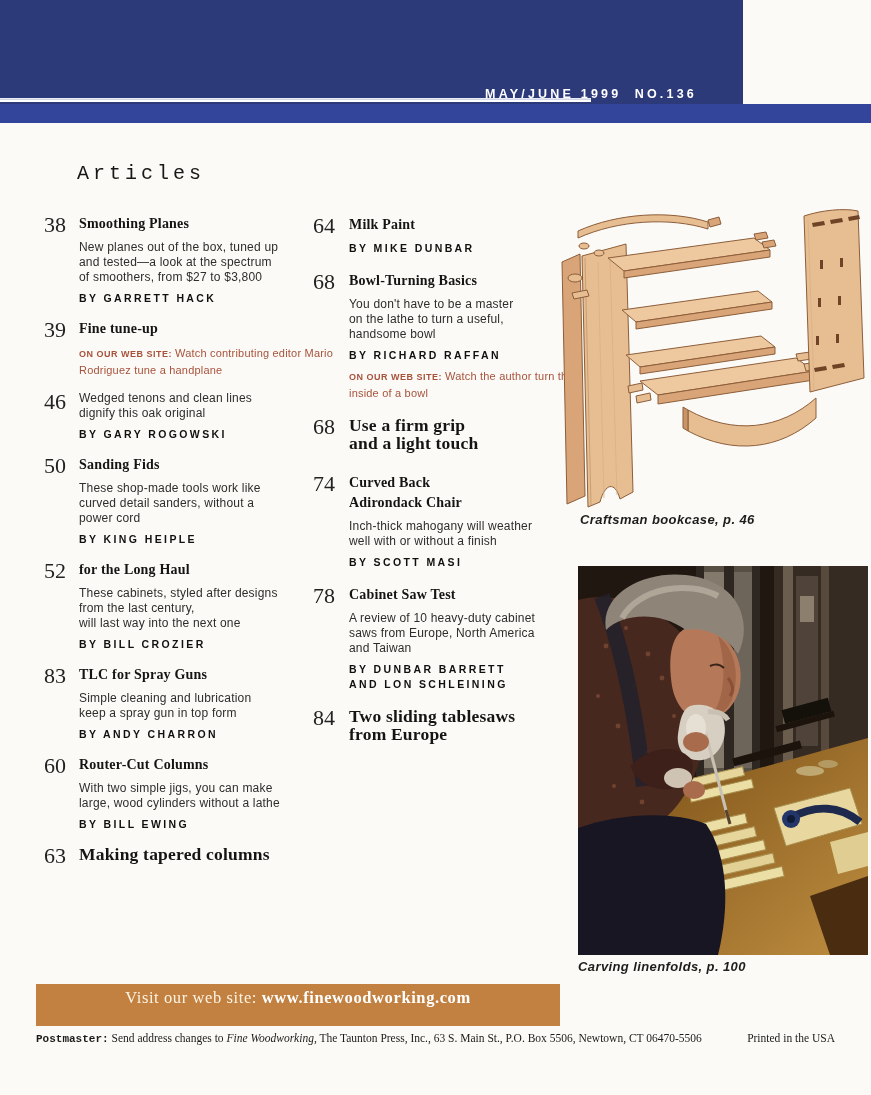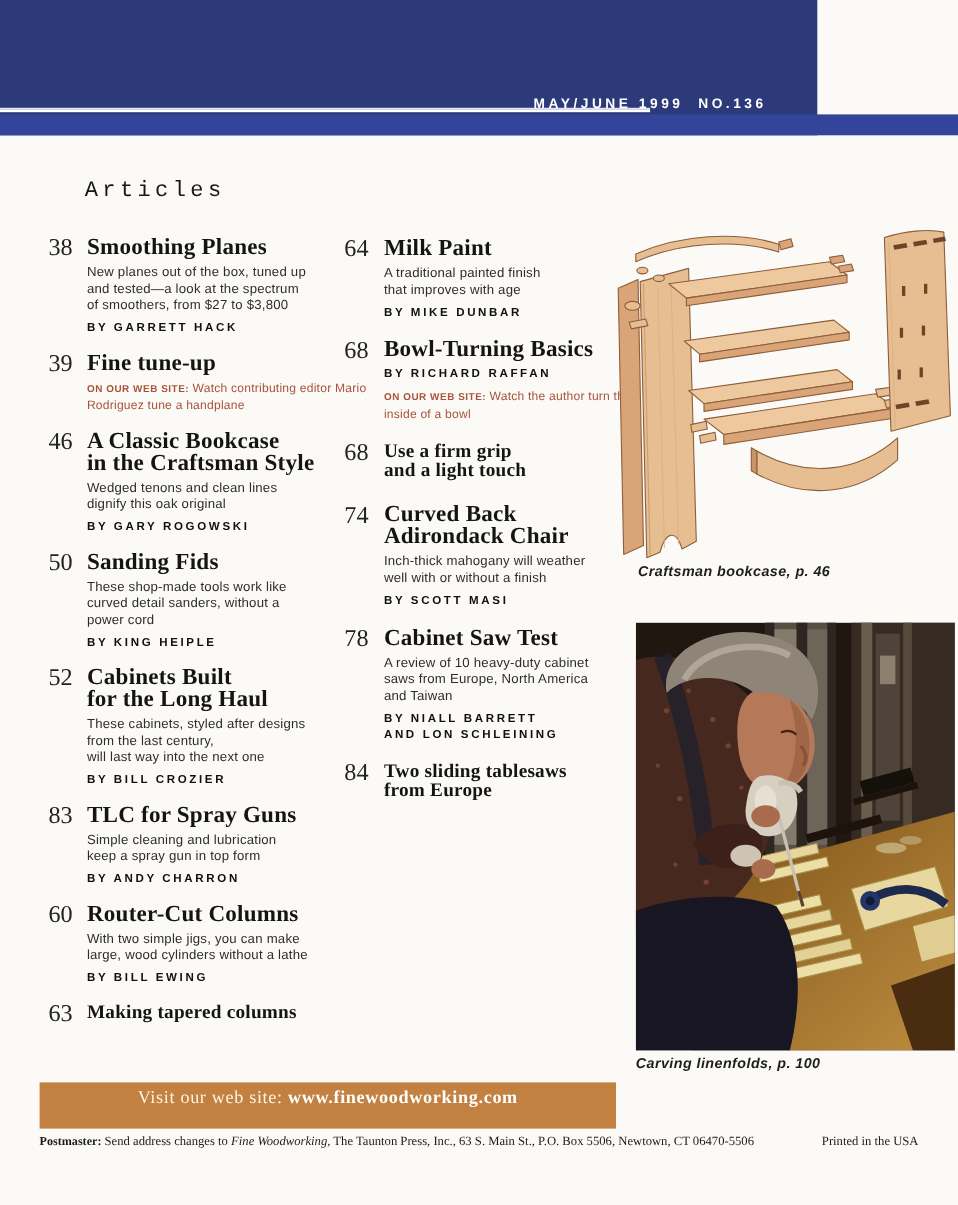--- a/index.html
+++ b/index.html
@@ -22,21 +22,21 @@
   
   .col{position:absolute;}
   .col-left{left:38px;top:214px;width:256px;}
   .col-right{left:309px;top:215px;width:225px;}
   .article{display:flex;margin-bottom:13px;}
   .col-right .article{margin-bottom:15px;}
   .pg{flex:0 0 28px;text-align:right;font-family:"Liberation Serif",serif;font-size:22px;
       line-height:21px;color:#222;margin-right:13px;}
   .col-right .pg{flex:0 0 26px;margin-right:14px;}
   .abody{flex:1;min-width:0;}
-  .a-title{font-family:"Liberation Serif",serif;font-weight:bold;font-size:21px;
+  .a-title{font-family:"Liberation Serif",serif;font-weight:bold;font-size:14px;
            color:#141414;margin-bottom:6px;letter-spacing:.2px;}
   .a-title div{line-height:20px;white-space:nowrap;}
   .a-title.small{font-size:17.5px;}
   .a-title.small div{line-height:18px;}
   .a-desc{color:#2d2d2d;font-size:12px;}
   .a-desc div{line-height:15px;white-space:nowrap;letter-spacing:.2px;}
   .a-byline{margin-top:6px;}
   .a-byline div{font-size:10.5px;font-weight:bold;letter-spacing:2.4px;color:#101010;
                 line-height:15px;white-space:nowrap;}
   .a-web{margin-top:5px;color:#a8523c;font-size:11px;}
@@ -53,21 +53,21 @@
 
   
   .banner{position:absolute;left:36px;top:984px;width:524px;height:42px;background:#c28140;
           text-align:center;line-height:27px;font-family:"Liberation Serif",serif;
           font-size:16.5px;color:#fdf4e3;letter-spacing:.6px;}
   .b-url{font-weight:bold;color:#ffffff;}
 
   
   .footer-left{position:absolute;left:36px;top:1032px;font-family:"Liberation Serif",serif;
                font-size:11.5px;color:#1b1b1b;}
-  .footer-left b{font-family:Liberation Serif, serif;font-size:11px;margin-top:29px;}
+  .footer-left b{font-family:Liberation Mono, monospace;font-size:11px;margin-top:29px;}
   .footer-right{position:absolute;right:36px;top:1032px;font-family:"Liberation Serif",serif;
                 font-size:11.5px;color:#1b1b1b;}
 </style>
 </head>
 <body>
 
 <div class="page">
 
   <div class="band">
     <div class="band-low"></div>
@@ -102,24 +102,20 @@
           </div>
           <div class="a-web">
             <div><span class="wlabel">ON OUR WEB SITE: </span>Watch contributing editor Mario</div>
             <div>Rodriguez tune a handplane</div>
           </div>
         </div>
       </div>
       <div class="article">
         <div class="pg">46</div>
         <div class="abody">
-          <div class="a-title">
-            <div>A Classic Bookcase</div>
-            <div>in the Craftsman Style</div>
-          </div>
           <div class="a-desc">
             <div>Wedged tenons and clean lines</div>
             <div>dignify this oak original</div>
           </div>
           <div class="a-byline">
             <div>BY GARY ROGOWSKI</div>
           </div>
         </div>
       </div>
       <div class="article">
@@ -135,21 +131,20 @@
           </div>
           <div class="a-byline">
             <div>BY KING HEIPLE</div>
           </div>
         </div>
       </div>
       <div class="article">
         <div class="pg">52</div>
         <div class="abody">
           <div class="a-title">
-            <div>Cabinets Built</div>
             <div>for the Long Haul</div>
           </div>
           <div class="a-desc">
             <div>These cabinets, styled after designs</div>
             <div>from the last century,</div>
             <div>will last way into the next one</div>
           </div>
           <div class="a-byline">
             <div>BY BILL CROZIER</div>
           </div>
@@ -194,34 +189,35 @@
         </div>
       </div>
     </div>
   <div class="col col-right" id="col-right">
       <div class="article">
         <div class="pg">64</div>
         <div class="abody">
           <div class="a-title">
             <div>Milk Paint</div>
           </div>
-          <div class="a-desc">
-            <div>A traditional painted finish</div>
-            <div>that improves with age</div>
-          </div>
           <div class="a-byline">
             <div>BY MIKE DUNBAR</div>
           </div>
         </div>
       </div>
       <div class="article">
         <div class="pg">68</div>
         <div class="abody">
           <div class="a-title">
             <div>Bowl-Turning Basics</div>
+          </div>
+          <div class="a-desc">
+            <div>You don't have to be a master</div>
+            <div>on the lathe to turn a useful,</div>
+            <div>handsome bowl</div>
           </div>
           <div class="a-byline">
             <div>BY RICHARD RAFFAN</div>
           </div>
           <div class="a-web">
             <div><span class="wlabel">ON OUR WEB SITE: </span>Watch the author turn the</div>
             <div>inside of a bowl</div>
           </div>
         </div>
       </div>
@@ -255,21 +251,21 @@
         <div class="abody">
           <div class="a-title">
             <div>Cabinet Saw Test</div>
           </div>
           <div class="a-desc">
             <div>A review of 10 heavy-duty cabinet</div>
             <div>saws from Europe, North America</div>
             <div>and Taiwan</div>
           </div>
           <div class="a-byline">
-            <div>BY NIALL BARRETT</div>
+            <div>BY DUNBAR BARRETT</div>
             <div>AND LON SCHLEINING</div>
           </div>
         </div>
       </div>
       <div class="article">
         <div class="pg">84</div>
         <div class="abody">
           <div class="a-title small">
             <div>Two sliding tablesaws</div>
             <div>from Europe</div>

